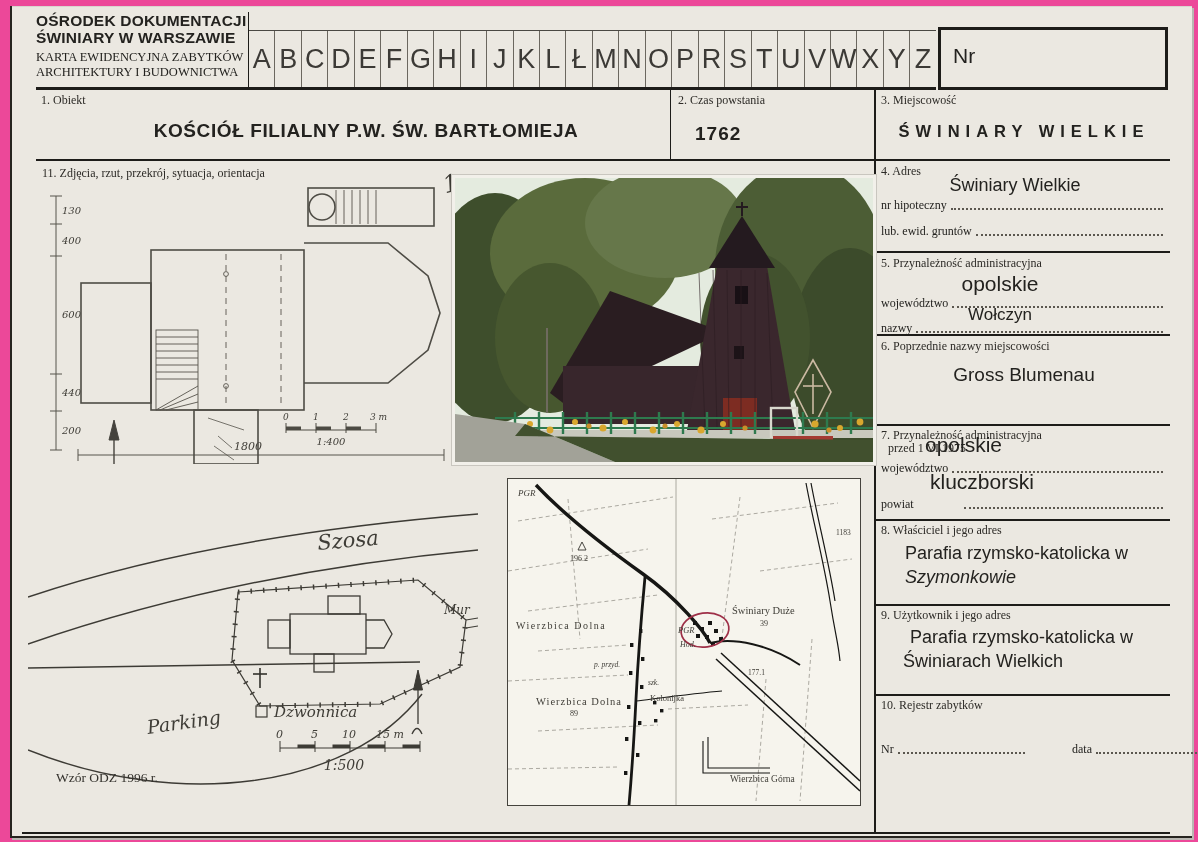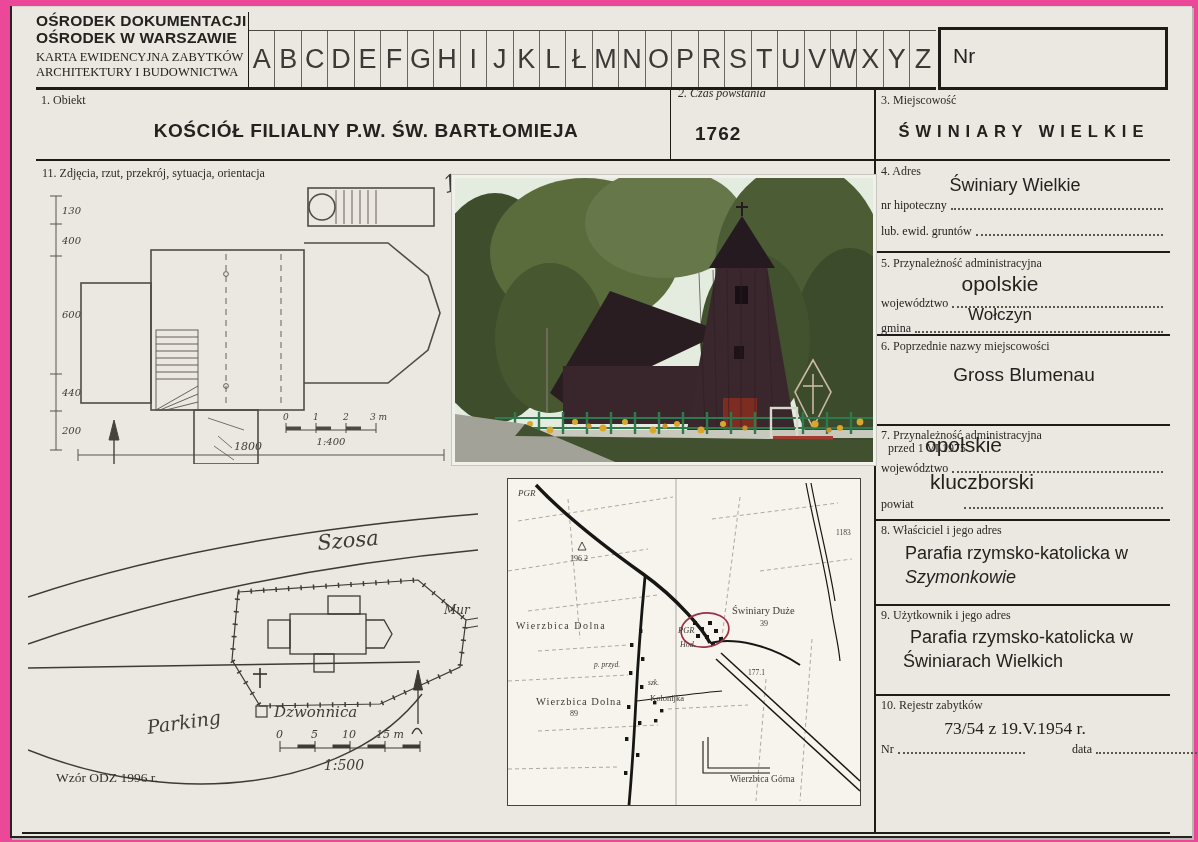--- a/index.html
+++ b/index.html
@@ -26,21 +26,21 @@
   svg text{fill:#3f3d37;}
 </style>
 </head>
 <body>
 
 <div id="stage">
   <div id="card" class="abs"></div>
 
   <div class="abs" style="left:36px;top:12px;width:212px;height:76px;">
     <div class="sans" style="font-weight:bold;font-size:15.5px;line-height:17px;letter-spacing:0.2px;">OŚRODEK DOKUMENTACJI</div>
-    <div class="sans" style="font-weight:bold;font-size:15.5px;line-height:17px;letter-spacing:0.2px;">OŚRODEK W WARSZAWIE</div>
+    <div class="sans" style="font-weight:bold;font-size:15.5px;line-height:17px;letter-spacing:0.2px;">ŚWINIARY W WARSZAWIE</div>
     <div class="serif" style="font-size:12.5px;line-height:15px;margin-top:4px;">KARTA EWIDENCYJNA ZABYTKÓW</div>
     <div class="serif" style="font-size:12.5px;line-height:15px;">ARCHITEKTURY I BUDOWNICTWA</div>
   </div>
   <div class="abs vline" style="left:248px;top:12px;width:1px;height:76px;"></div>
 
   <div id="alpha-strip" class="abs" style="left:249px;top:30px;width:687px;height:57px;">
       <div class="alpha-cell">A</div>
       <div class="alpha-cell">B</div>
       <div class="alpha-cell">C</div>
       <div class="alpha-cell">D</div>
@@ -71,21 +71,21 @@
   <div class="abs" style="left:938px;top:27px;width:230px;height:63px;border:3px solid #1d1c19;box-sizing:border-box;">
     <span class="sans" style="font-size:21px;margin:14px 0 0 12px;display:inline-block;">Nr</span>
   </div>
 
   <div class="abs hline" style="left:36px;top:87px;width:900px;height:3px;"></div>
 
   <div class="abs flabel" style="left:41px;top:93px;">1. Obiekt</div>
   <div class="abs sans" style="left:76px;top:120px;width:580px;text-align:center;font-weight:bold;font-size:19px;letter-spacing:0.6px;">KOŚCIÓŁ FILIALNY P.W. ŚW. BARTŁOMIEJA</div>
 
   <div class="abs vline" style="left:670px;top:90px;width:1px;height:69px;"></div>
-  <div class="abs flabel" style="left:678px;top:86px;font-style:italic;">2. Czas powstania</div>
+  <div class="abs flabel" style="left:678px;top:93px;">2. Czas powstania</div>
   <div class="abs sans" style="left:695px;top:123px;font-weight:bold;font-size:19px;letter-spacing:1px;">1762</div>
 
   <div class="abs flabel" style="left:881px;top:93px;">3. Miejscowość</div>
   <div class="abs sans" style="left:880px;top:122px;width:288px;text-align:center;font-weight:bold;font-size:16.5px;letter-spacing:6px;">ŚWINIARY WIELKIE</div>
 
   <div class="abs hline" style="left:36px;top:159px;width:1134px;height:2px;"></div>
   <div class="abs vline" style="left:874px;top:90px;width:2px;height:742px;"></div>
   <div class="abs hline" style="left:22px;top:832px;width:1148px;height:2px;"></div>
 
   <div class="abs flabel" style="left:881px;top:164px;">4. Adres</div>
@@ -101,21 +101,21 @@
   <div class="abs hline" style="left:876px;top:251px;width:294px;height:2px;"></div>
 
   <div class="abs flabel" style="left:881px;top:256px;">5. Przynależność administracyjna</div>
   <div class="abs sans" style="left:900px;top:272px;width:200px;text-align:center;font-size:21px;">opolskie</div>
   <div class="abs dotrow" style="left:881px;top:296px;width:282px;">
     <span class="lbl serif">województwo</span>
       <span class="dots"></span>
   </div>
   <div class="abs sans" style="left:900px;top:305px;width:200px;text-align:center;font-size:17px;">Wołczyn</div>
   <div class="abs dotrow" style="left:881px;top:321px;width:282px;">
-    <span class="lbl serif">gmina</span>
+    <span class="lbl serif">nazwy</span>
       <span class="dots"></span>
   </div>
   <div class="abs hline" style="left:876px;top:334px;width:294px;height:2px;"></div>
 
   <div class="abs flabel" style="left:881px;top:339px;">6. Poprzednie nazwy miejscowości</div>
   <div class="abs sans" style="left:880px;top:364px;width:288px;text-align:center;font-size:19px;">Gross Blumenau</div>
   <div class="abs hline" style="left:876px;top:424px;width:294px;height:2px;"></div>
 
   <div class="abs flabel" style="left:881px;top:428px;">7. Przynależność administracyjna</div>
   <div class="abs flabel" style="left:888px;top:441px;">przed 1 VI 1975</div>
@@ -135,21 +135,20 @@
   <div class="abs sans" style="left:905px;top:543px;font-size:18px;">Parafia rzymsko-katolicka w</div>
   <div class="abs sans" style="left:905px;top:567px;font-size:18px;font-style:italic;">Szymonkowie</div>
   <div class="abs hline" style="left:876px;top:604px;width:294px;height:2px;"></div>
 
   <div class="abs flabel" style="left:881px;top:608px;">9. Użytkownik i jego adres</div>
   <div class="abs sans" style="left:910px;top:627px;font-size:18px;">Parafia rzymsko-katolicka w</div>
   <div class="abs sans" style="left:903px;top:651px;font-size:18px;">Świniarach Wielkich</div>
   <div class="abs hline" style="left:876px;top:694px;width:294px;height:2px;"></div>
 
   <div class="abs flabel" style="left:881px;top:698px;">10. Rejestr zabytków</div>
-  <div class="abs serif" style="left:880px;top:718px;width:270px;text-align:center;font-size:17.5px;">73/54 z 19.V.1954 r.</div>
   <div class="abs dotrow" style="left:881px;top:742px;width:144px;">
     <span class="lbl serif">Nr</span>
       <span class="dots"></span>
   </div>
   <div class="abs dotrow" style="left:1072px;top:742px;width:128px;">
     <span class="lbl serif">data</span>
       <span class="dots"></span>
   </div>
 
   <div class="abs flabel" style="left:42px;top:166px;">11. Zdjęcia, rzut, przekrój, sytuacja, orientacja</div>

